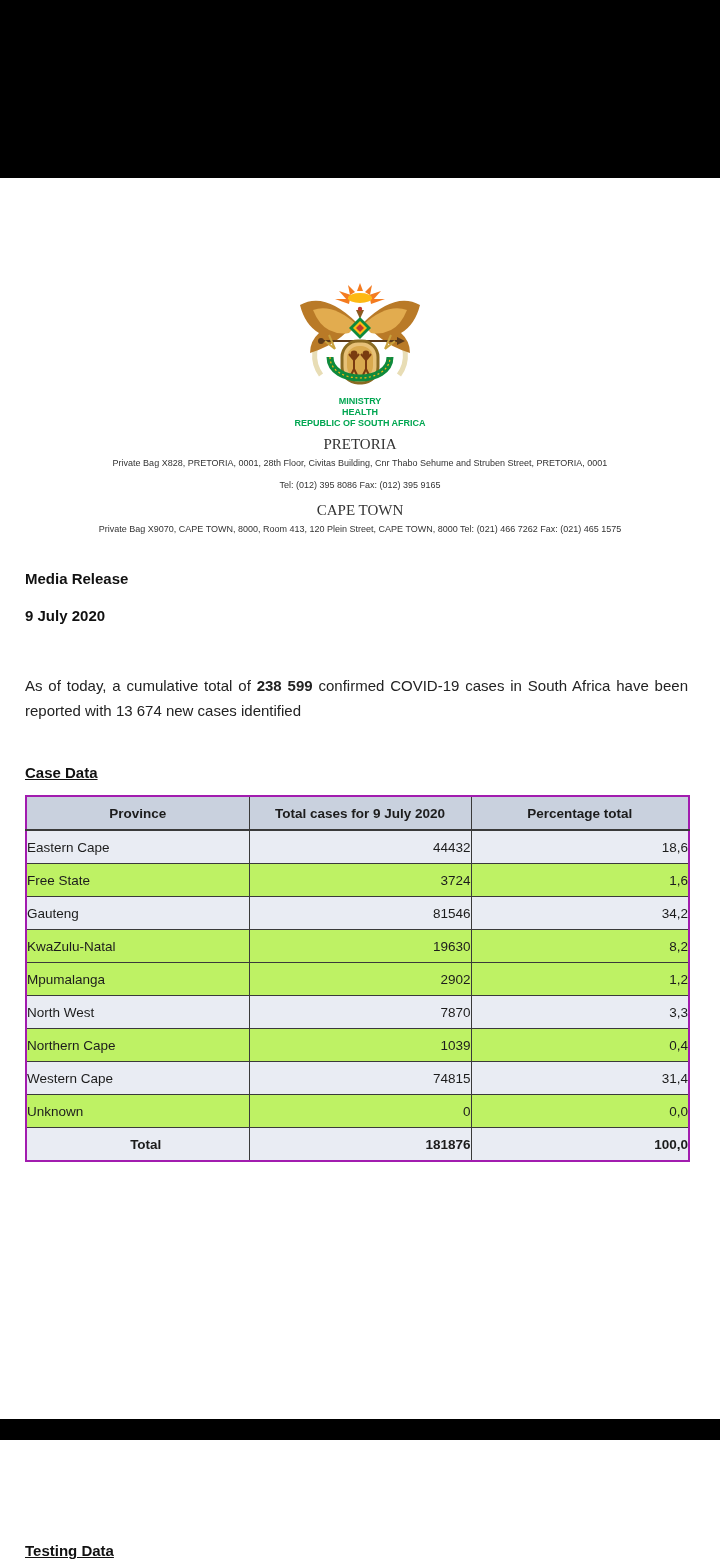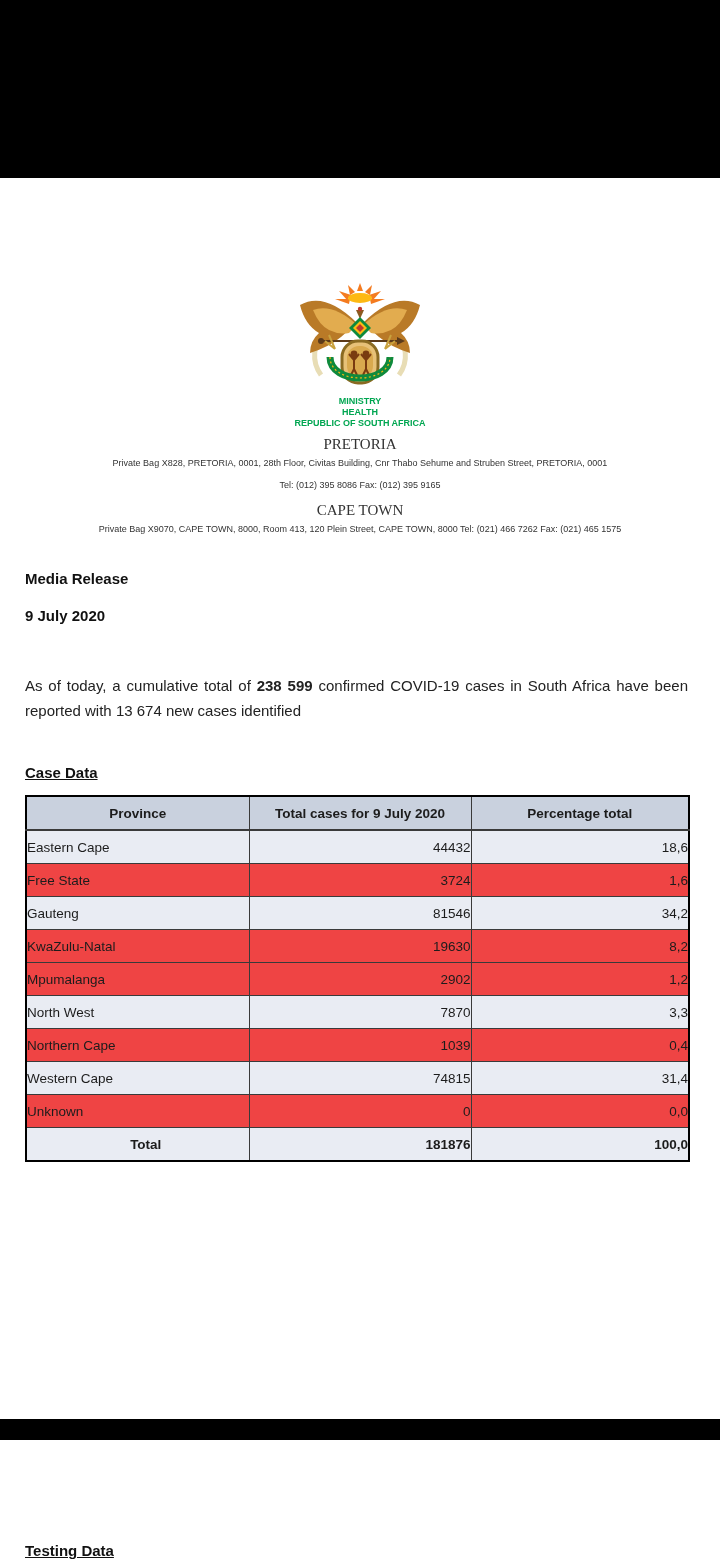--- a/index.html
+++ b/index.html
@@ -24,31 +24,31 @@
     font-size:15px;line-height:25px;color:#222;text-align:justify;
   }
   .section-heading{
     position:absolute;left:25px;font-size:15px;font-weight:bold;color:#111;
     text-decoration:underline;
   }
   table.case-table{
     position:absolute;left:25px;top:617px;width:663px;
     border-collapse:collapse;table-layout:fixed;
     font-size:13.5px;color:#1c1c1c;
-    border:2px solid #000000;
+    border:2px solid #a21caf;
   }
   table.case-table col.c1{width:223px;}
   table.case-table col.c2{width:222px;}
   table.case-table col.c3{width:218px;}
   table.case-table th, table.case-table td{
     border:1px solid #3a3a3a;height:32px;padding:0;vertical-align:middle;
   }
   table.case-table th{background:#c9d1de;font-weight:bold;text-align:center;border-bottom:2px solid #3a3a3a;}
   tr.light td{background:#e9ecf3;}
-  tr.dark td{background:#ef4444;}
+  tr.dark td{background:#bef264;}
   td.province{text-align:left;padding-left:9px;}
   td.num{text-align:right;padding-right:10px;}
   td.pct{text-align:right;padding-right:8px;}
   tr.total-row td{font-weight:bold;}
   tr.total-row td.province{text-align:center;padding-left:16px;}
   .testing-heading{
     position:absolute;left:25px;top:102px;font-size:15px;font-weight:bold;color:#111;
     text-decoration:underline;
   }
 </style>

